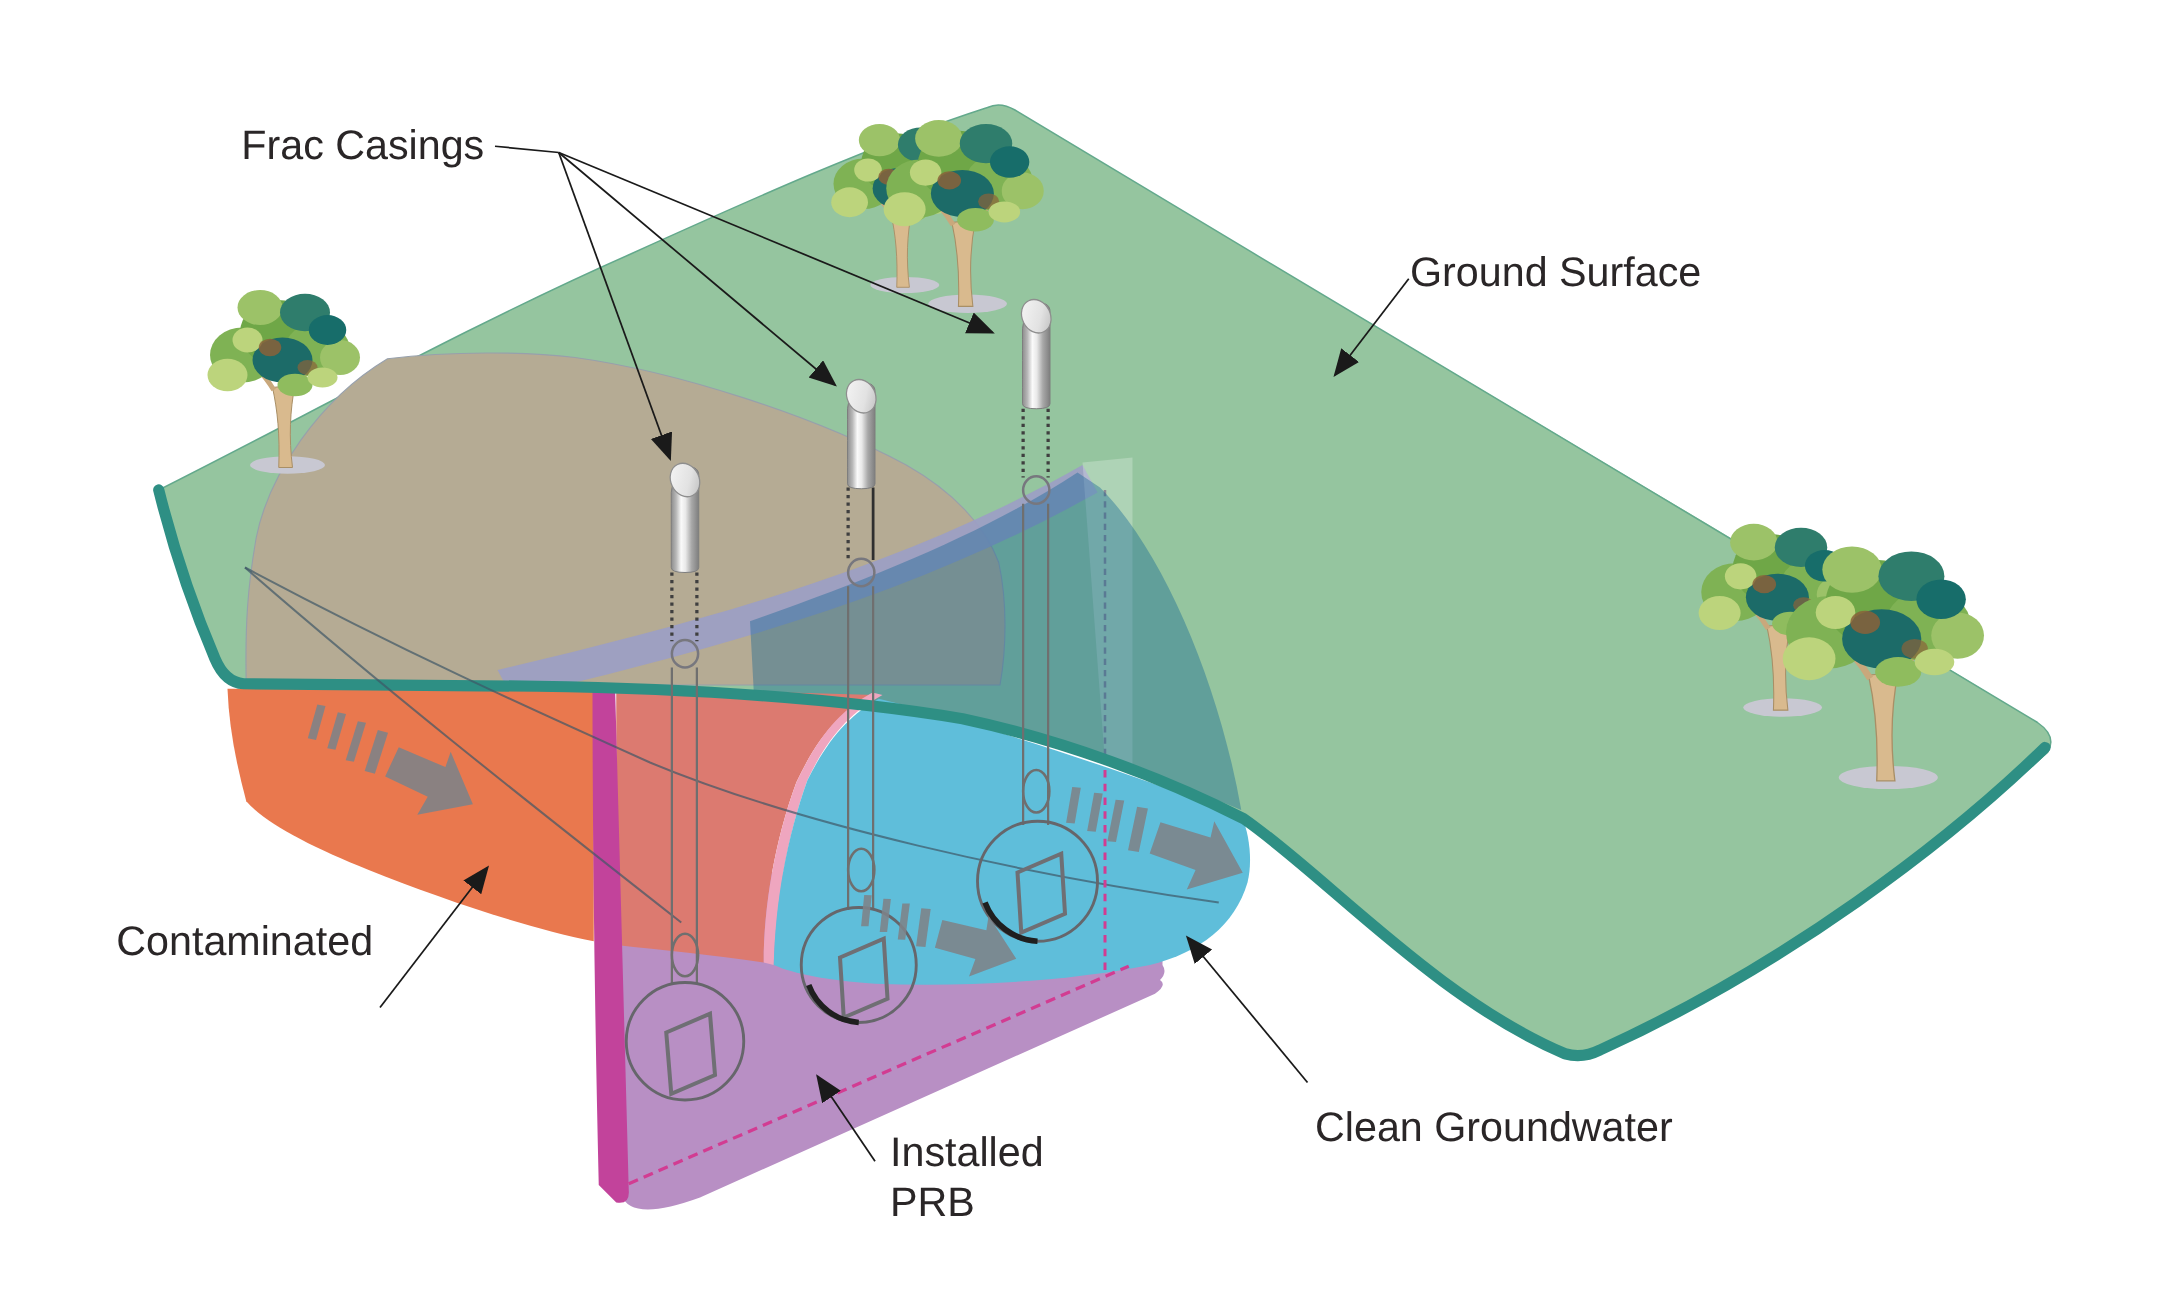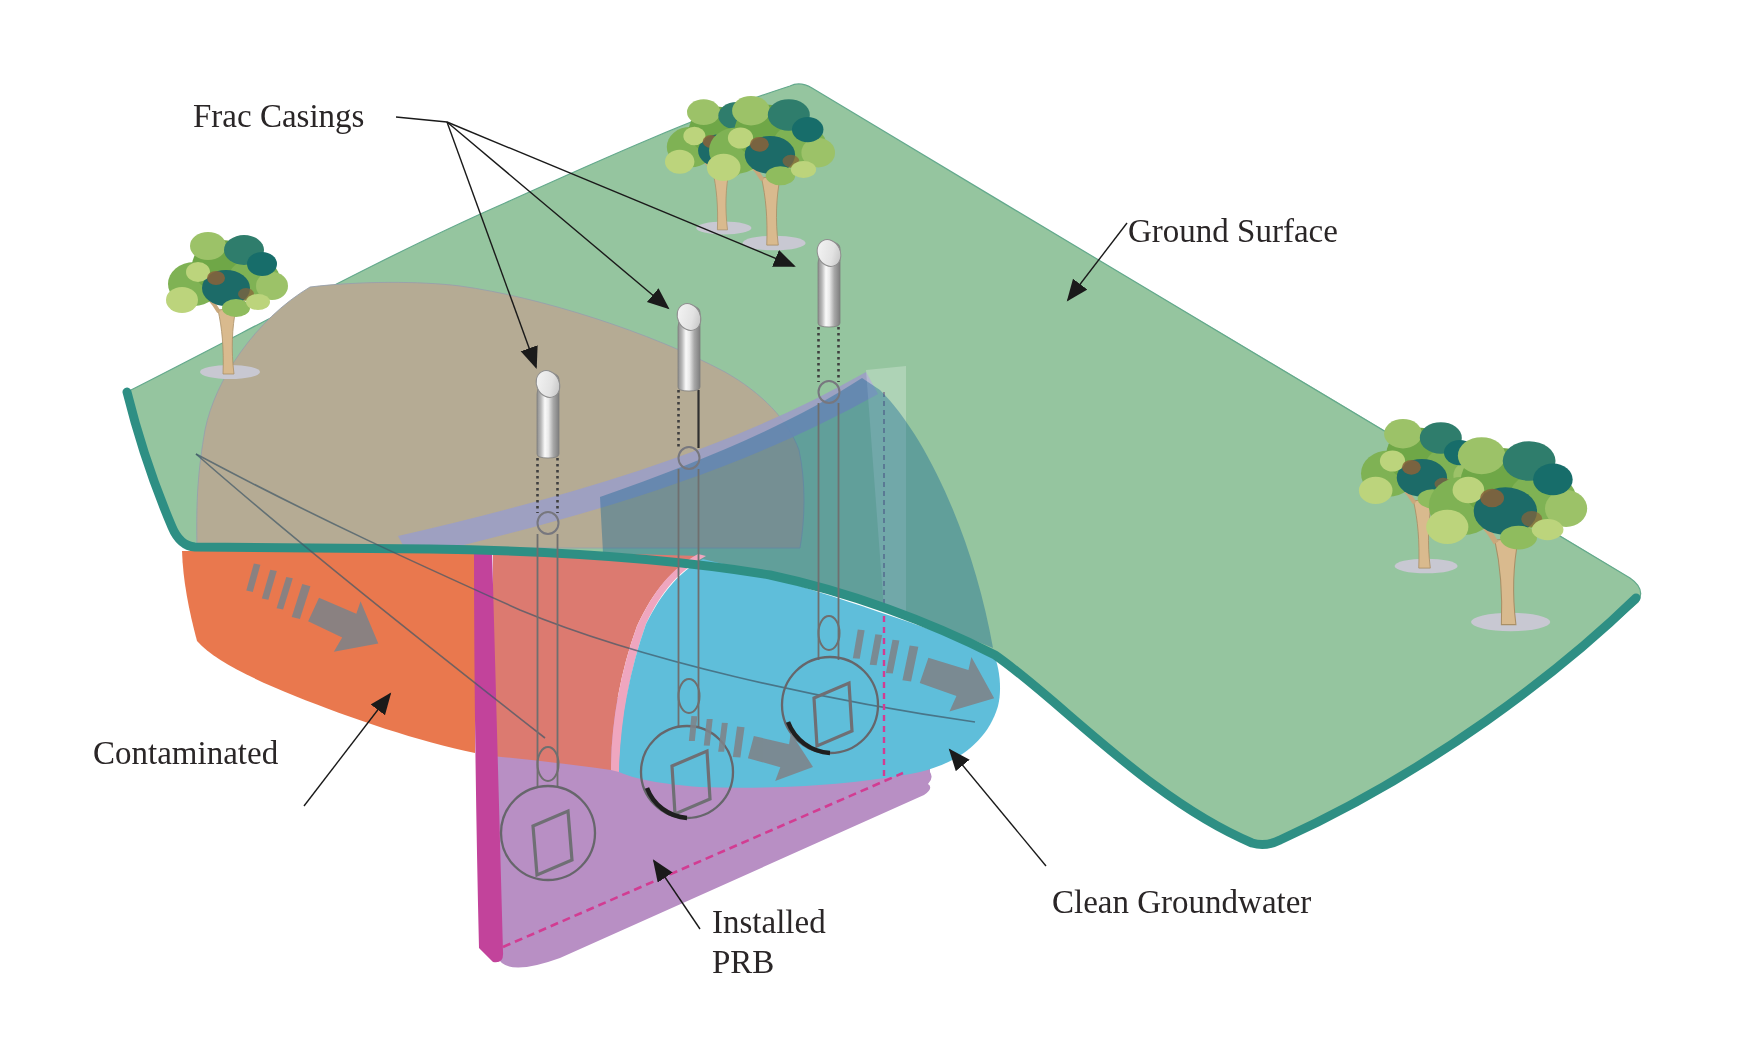--- a/index.html
+++ b/index.html
@@ -1,18 +1,18 @@
 <!DOCTYPE html>
 <html><head>
 <meta charset="utf-8">
 <style>
   html,body{margin:0;padding:0;background:#ffffff;}
   #stage{
     position:relative;width:1746px;height:1050px;background:#ffffff;overflow:hidden;
-    font-family:Liberation Serif, serif;
+    font-family:Liberation Sans, sans-serif;
   }
   #scene{position:absolute;left:0;top:0;}
   .lbl{
     position:absolute;color:#2A2627;font-size:33px;line-height:1.22;
     white-space:nowrap;user-select:none;
   }
 </style>
 </head>
 <body>
 
@@ -228,21 +228,21 @@
     <path d="M447,122 L794,266" marker-end="url(#ah)"></path>
     <path d="M1127,223 L1068,300" marker-end="url(#ah)"></path>
     <path d="M304,806 L390,694" marker-end="url(#ah)"></path>
     <path d="M700,929 L654,861" marker-end="url(#ah)"></path>
     <path d="M1046,866 L950,750" marker-end="url(#ah)"></path>
   </g>
 </svg>
 
 <div class="lbl" style="left:193px;top:96px;">Frac Casings</div>
 
-<div class="lbl" style="left:1128px;top:198px;margin-top:13px;">Ground Surface</div>
+<div class="lbl" style="left:1128px;top:198px;">Ground Surface</div>
 
 <div class="lbl" style="left:93px;top:733px;text-align:center;">
   <div>Contaminated</div>
 </div>
 
 <div class="lbl" style="left:712px;top:902px;">
   <div>Installed</div>
   <div>PRB</div>
 </div>
 

